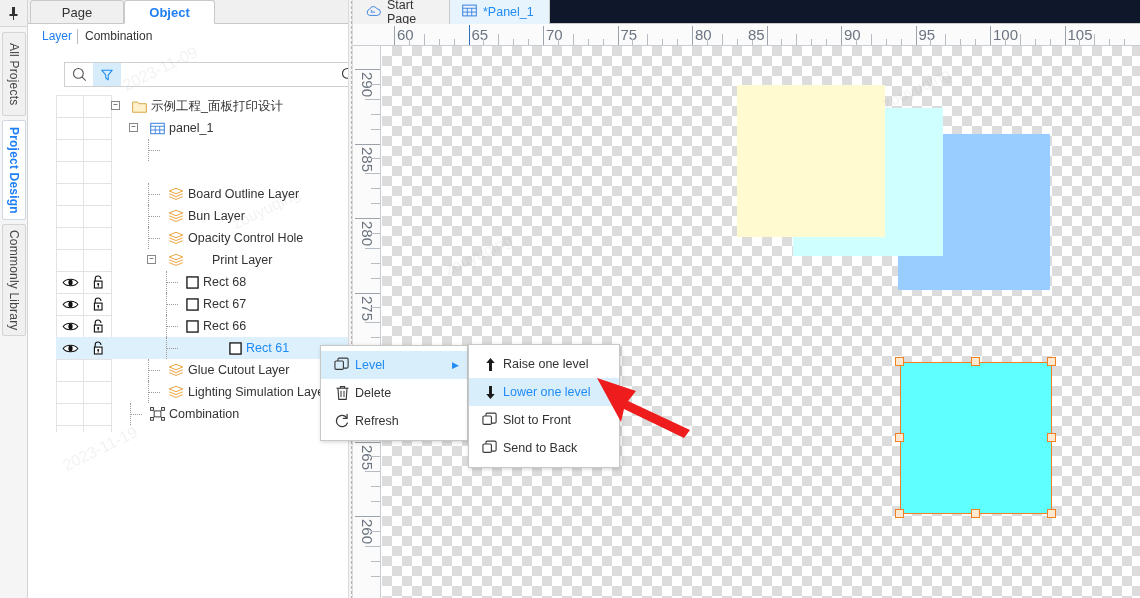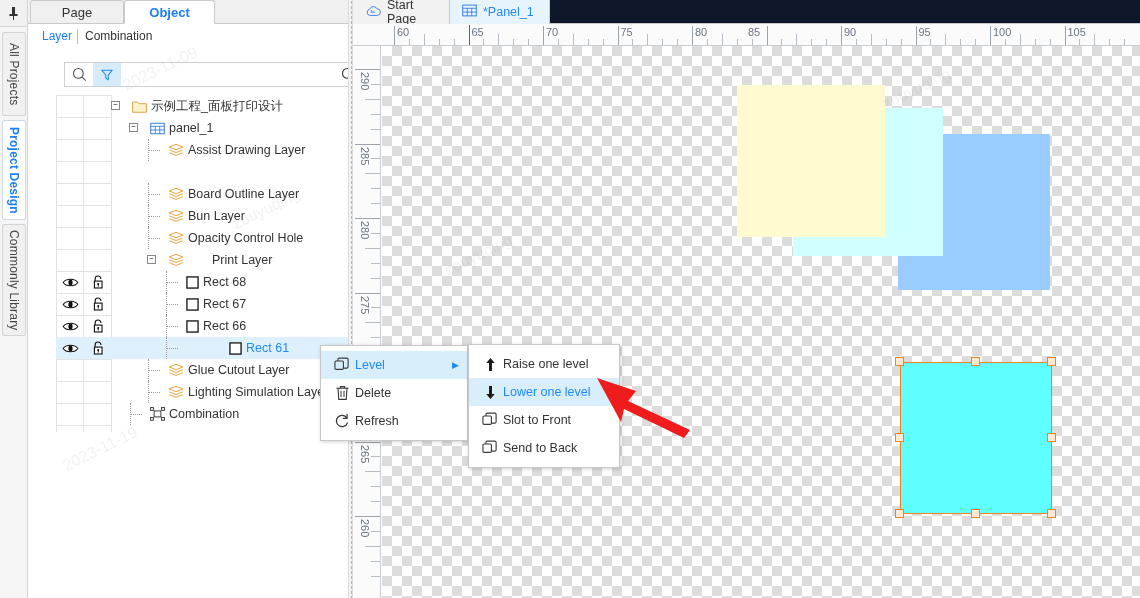--- a/index.html
+++ b/index.html
@@ -126,21 +126,21 @@
   
   .hruler {
     position: absolute; left: 0; top: 24px; width: 787px; height: 22px;
     background: #fbfbfb; border-bottom: 1px solid #c8cdd4; overflow: hidden;
   }
   .vruler {
     position: absolute; left: 0; top: 46px; width: 28px; height: 552px;
     background: #fbfbfb; border-right: 1px solid #c8cdd4; overflow: hidden;
   }
   .tick { position: absolute; background: #b6bcc4; }
-  .rlabel { position: absolute; font-size: 11px; color: #6b7480; font-family: "Liberation Sans", sans-serif; }
+  .rlabel { position: absolute; font-size: 15px; color: #6b7480; font-family: "Liberation Sans", sans-serif; }
   .rlabel.v { writing-mode: vertical-rl; text-orientation: mixed; }
   .cursorline { position: absolute; width: 1px; background: #2f6fba; }
 
   
   .canvaswrap {
     position: absolute; left: 29px; top: 46px; width: 758px; height: 552px;
     overflow: hidden; background: #fff;
   }
   .checker {
     position: absolute; left: 0; top: 0; width: 758px; height: 552px;
@@ -284,28 +284,20 @@
               <line x1="10.4" y1="4.6" x2="10.4" y2="12.6" stroke="#3c83e0" stroke-width="1"></line>
               <line x1="0.7" y1="8.6" x2="15.3" y2="8.6" stroke="#3c83e0" stroke-width="1"></line>
             </svg>
             <span>panel_1</span>
           </div>
           <div class="expander" style="left: 73px; top: 6px;">–</div>
         </div>
         <div class="trow" style="top: 44px;">
           <div class="cell-eye"></div>
           <div class="cell-lock"></div>
-          <div class="tlabel" style="left: 112px;">
-            <svg width="16" height="14" viewBox="0 0 18 15" style="margin-right: 4px;">
-              <path d="M9 1 L16.6 4.1 L9 7.2 L1.4 4.1 Z" fill="none" stroke="#E9A23B" stroke-width="1.1" stroke-linejoin="round"></path>
-              <path d="M1.4 7.3 L9 10.4 L16.6 7.3" fill="none" stroke="#E9A23B" stroke-width="1.1" stroke-linejoin="round"></path>
-              <path d="M1.4 10.5 L9 13.6 L16.6 10.5" fill="none" stroke="#E9A23B" stroke-width="1.1" stroke-linejoin="round"></path>
-            </svg>
-            <span>Assist Drawing Layer</span>
-          </div>
           <div class="dashh" style="left: 92px; top: 11px; width: 12px;"></div>
           <div class="dashline" style="left: 92px; top: 0px; height: 22px;"></div>
         </div>
         <div class="trow" style="top: 88px;">
           <div class="cell-eye"></div>
           <div class="cell-lock"></div>
           <div class="tlabel" style="left: 112px;">
             <svg width="16" height="14" viewBox="0 0 18 15" style="margin-right: 4px;">
               <path d="M9 1 L16.6 4.1 L9 7.2 L1.4 4.1 Z" fill="none" stroke="#E9A23B" stroke-width="1.1" stroke-linejoin="round"></path>
               <path d="M1.4 7.3 L9 10.4 L16.6 7.3" fill="none" stroke="#E9A23B" stroke-width="1.1" stroke-linejoin="round"></path>

